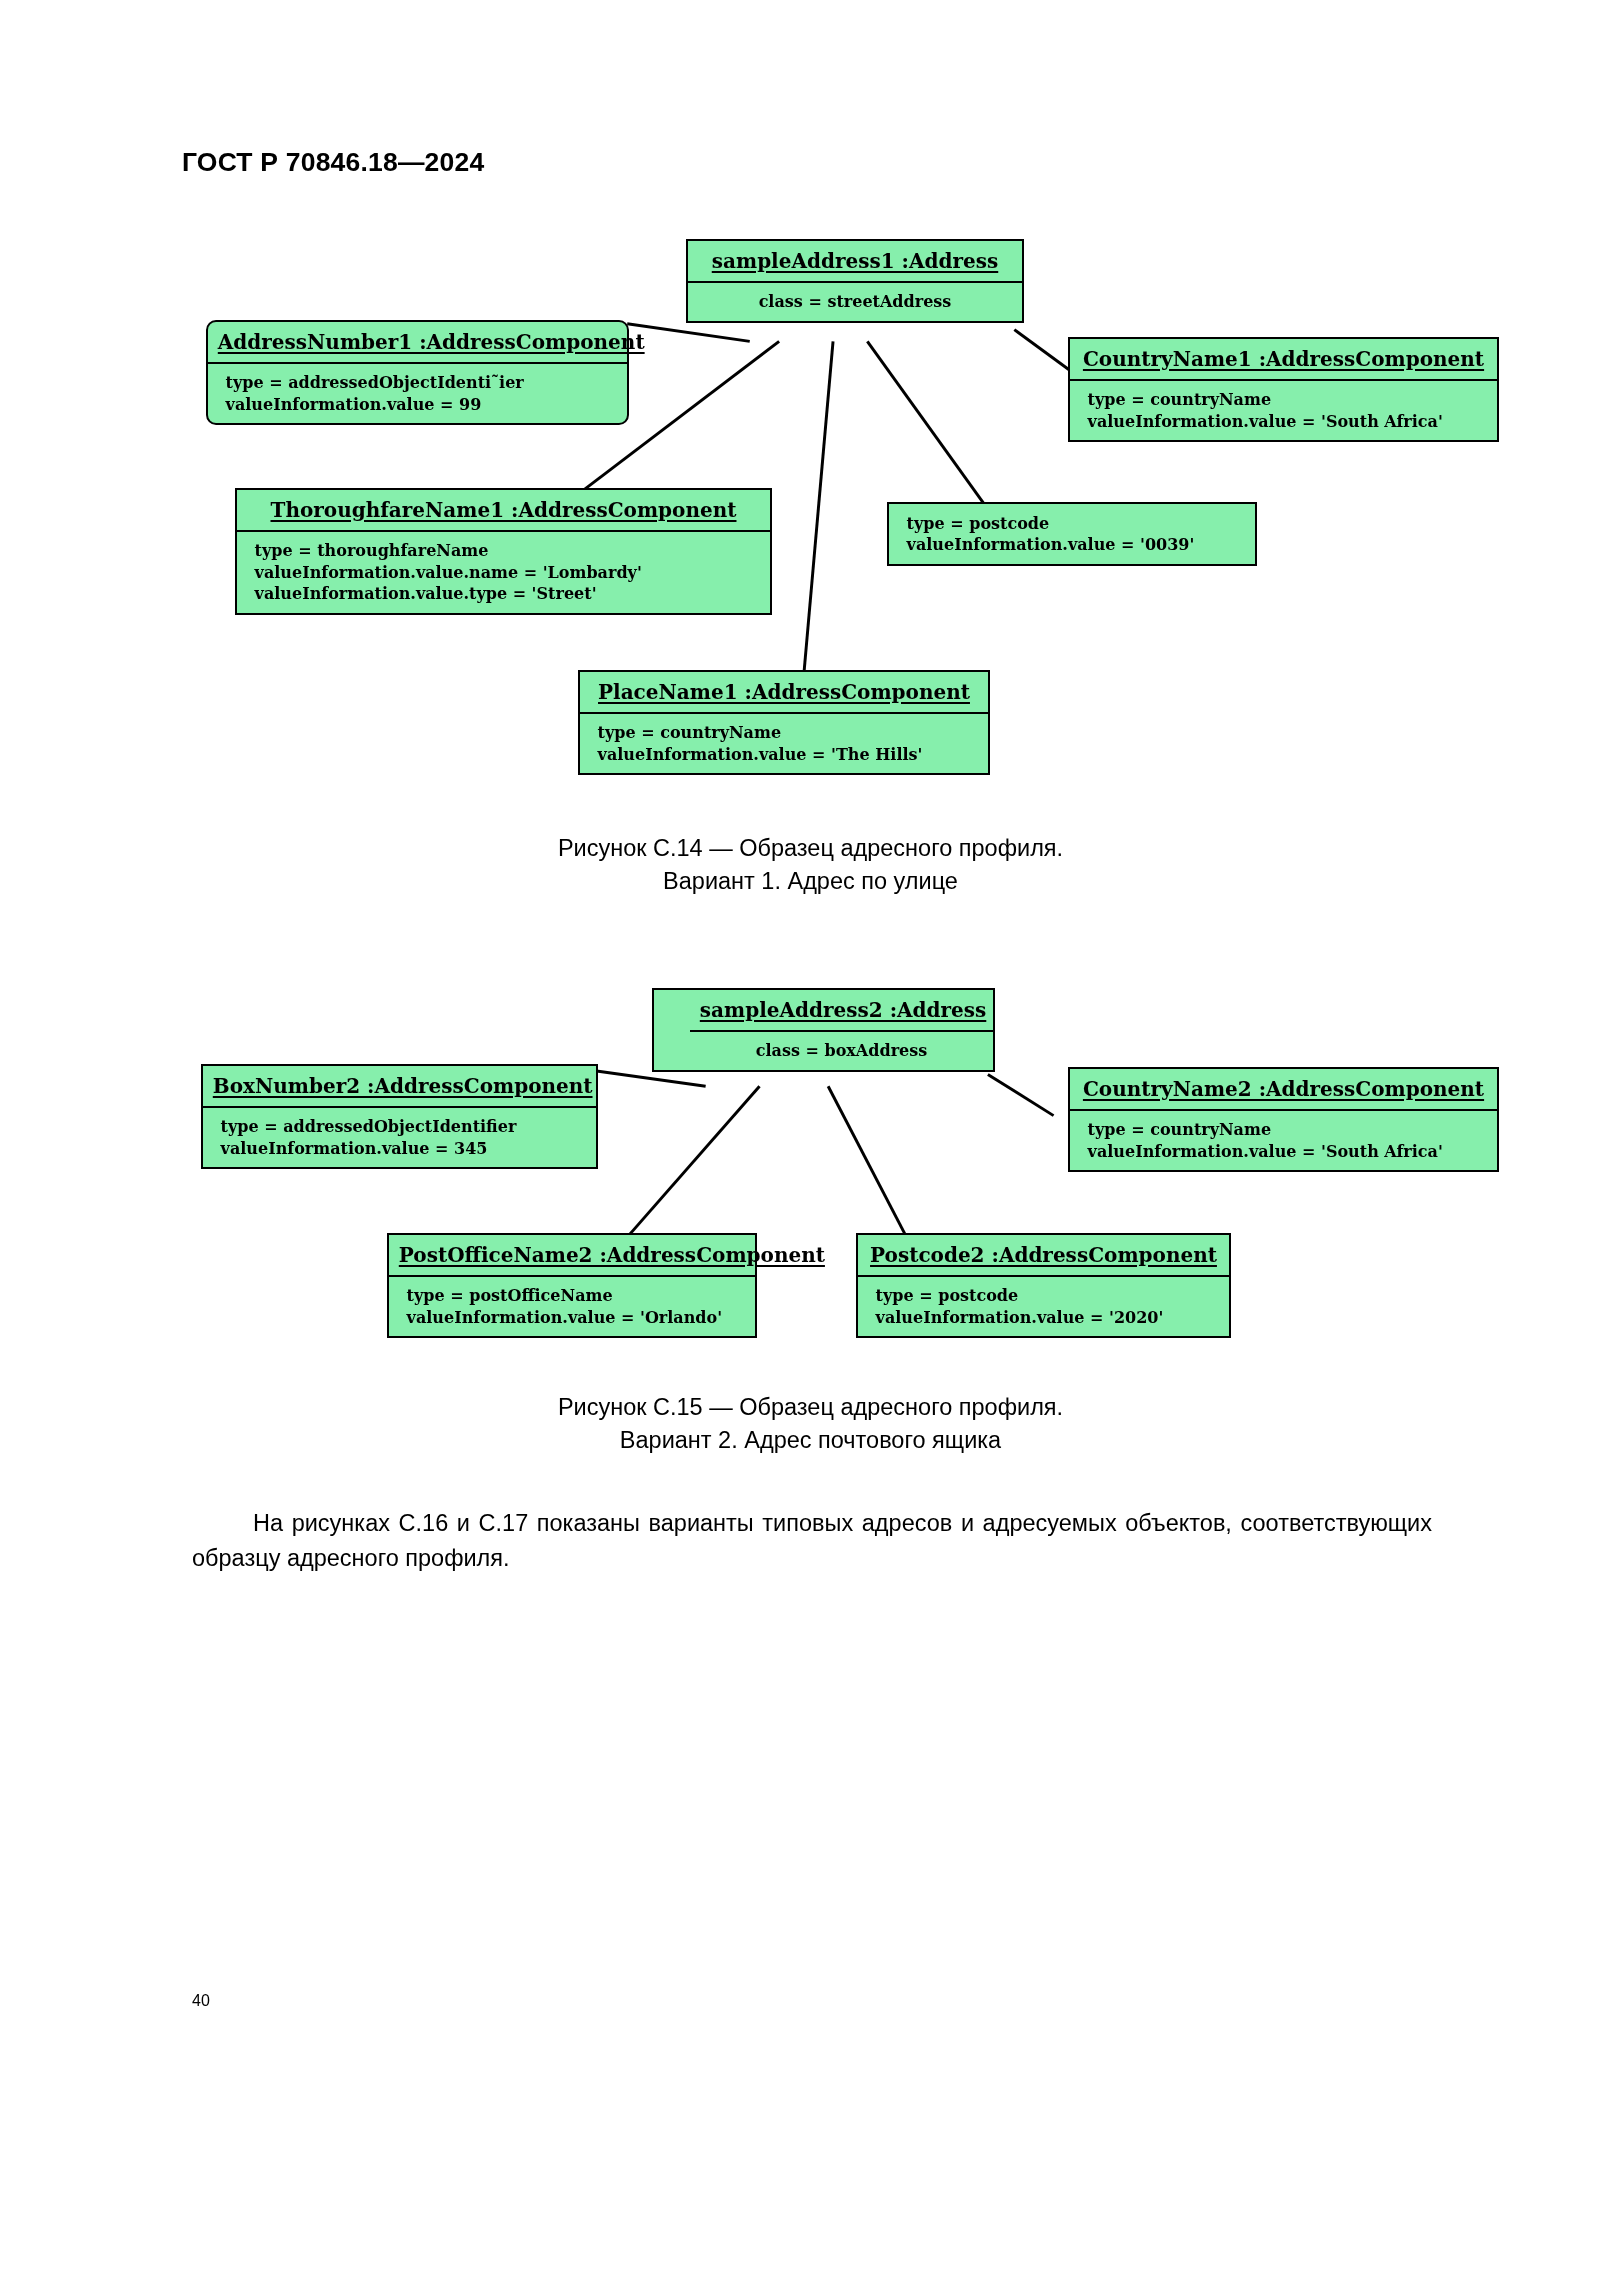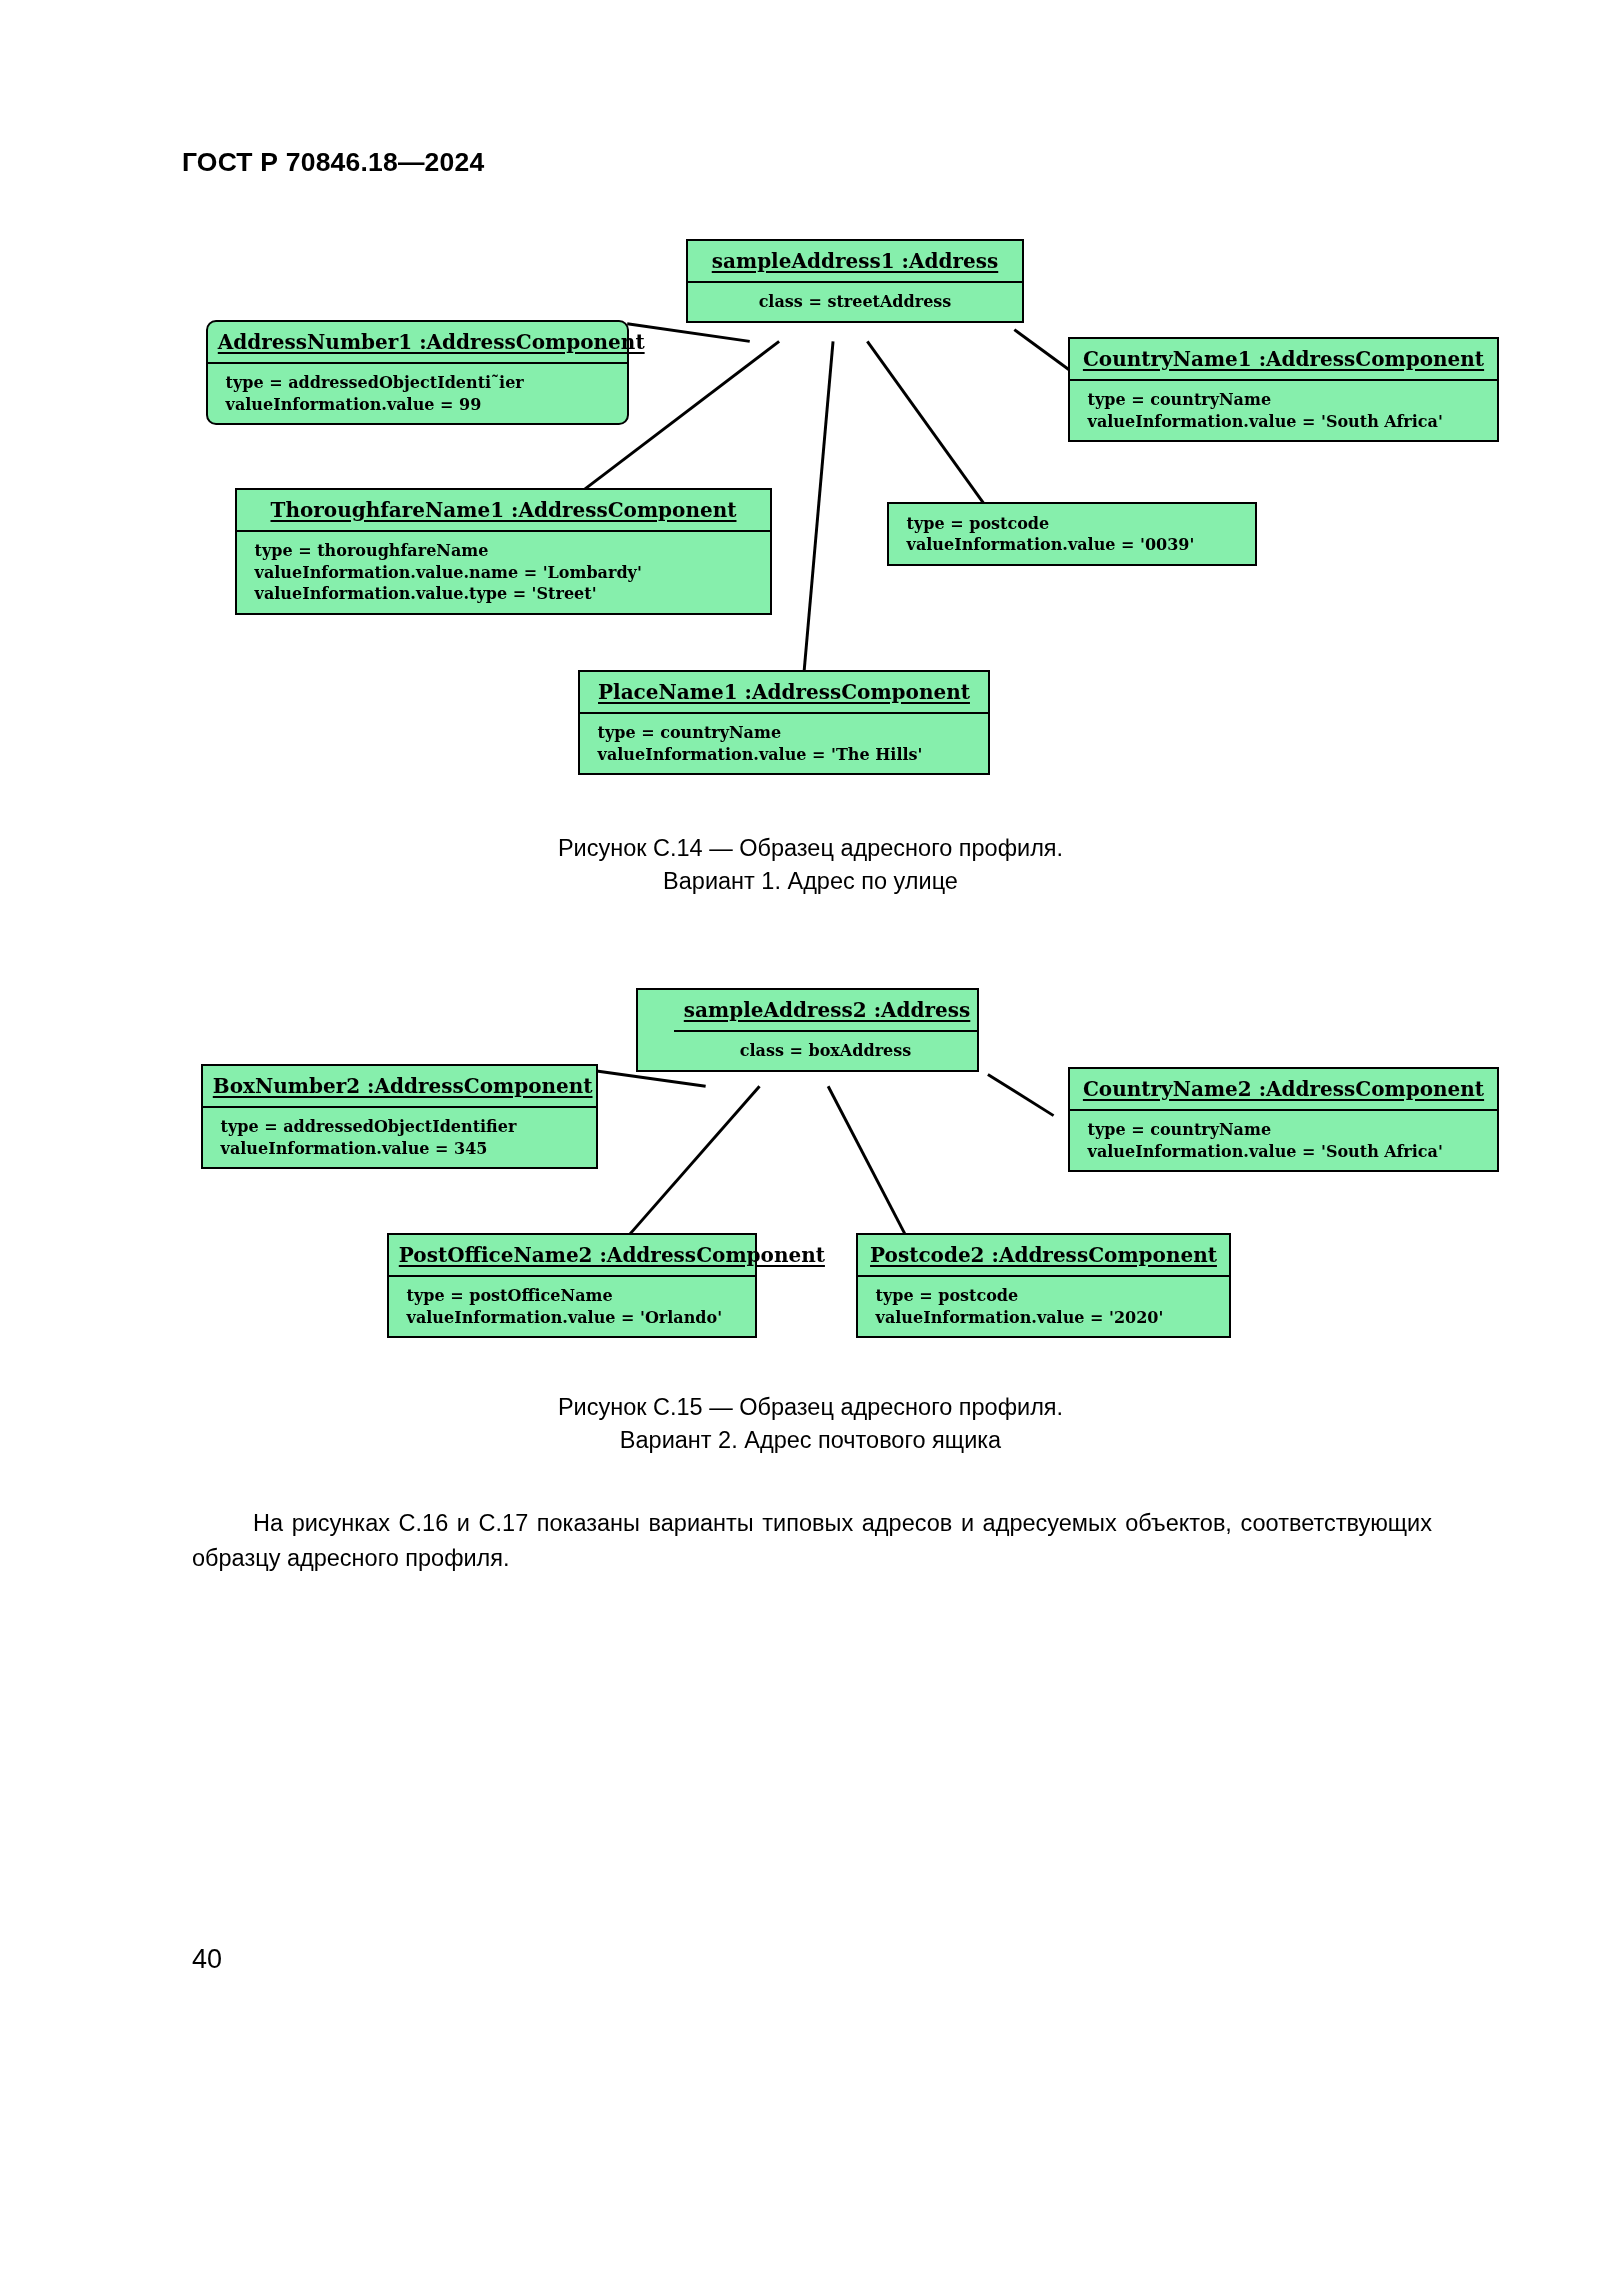--- a/index.html
+++ b/index.html
@@ -98,23 +98,23 @@
     font-size: 23.5px;
     line-height: 1.5;
     text-align: justify;
     text-indent: 61px;
   }
 
   
   .folio {
     position: absolute;
     left: 192px;
-    top: 1944px;
-    font-family: "Liberation Sans", sans-serif;
-    font-size: 27px;
+    top: 1992px;
+    font-family: "Liberation Sans", sans-serif;
+    font-size: 16px;
   }
 </style>
 </head>
 <body>
 
 <div class="page">
 
   <div class="doc-header">ГОСТ Р 70846.18—2024</div>
 
   <svg class="connectors" viewBox="0 0 1654 2339" width="1621" height="2293">
@@ -179,21 +179,21 @@
   </div>
 
   <svg class="connectors" viewBox="0 0 1654 2339" width="1621" height="2293">
 
     <line x1="720" y1="1108" x2="605" y2="1092" stroke="#000" stroke-width="3"></line>
     <line x1="775" y1="1108" x2="640" y2="1262" stroke="#000" stroke-width="3"></line>
     <line x1="845" y1="1108" x2="925" y2="1262" stroke="#000" stroke-width="3"></line>
     <line x1="1008" y1="1096" x2="1075" y2="1138" stroke="#000" stroke-width="3"></line>
   </svg>
 
-  <div class="uml-box" style="left:636px; top:988px; width:343px;padding-left:36px;">
+  <div class="uml-box" style="left:652px; top:988px; width:343px;padding-left:36px;">
     <div class="uml-title"><span>sampleAddress2 :Address</span></div>
     <div class="uml-body centered">
       <div>class = boxAddress</div>
     </div>
   </div>
 
   <div class="uml-box" style="left:201px; top:1064px; width:397px;">
     <div class="uml-title"><span>BoxNumber2 :AddressComponent</span></div>
     <div class="uml-body">
       <div>type = addressedObjectIdentifier</div>

